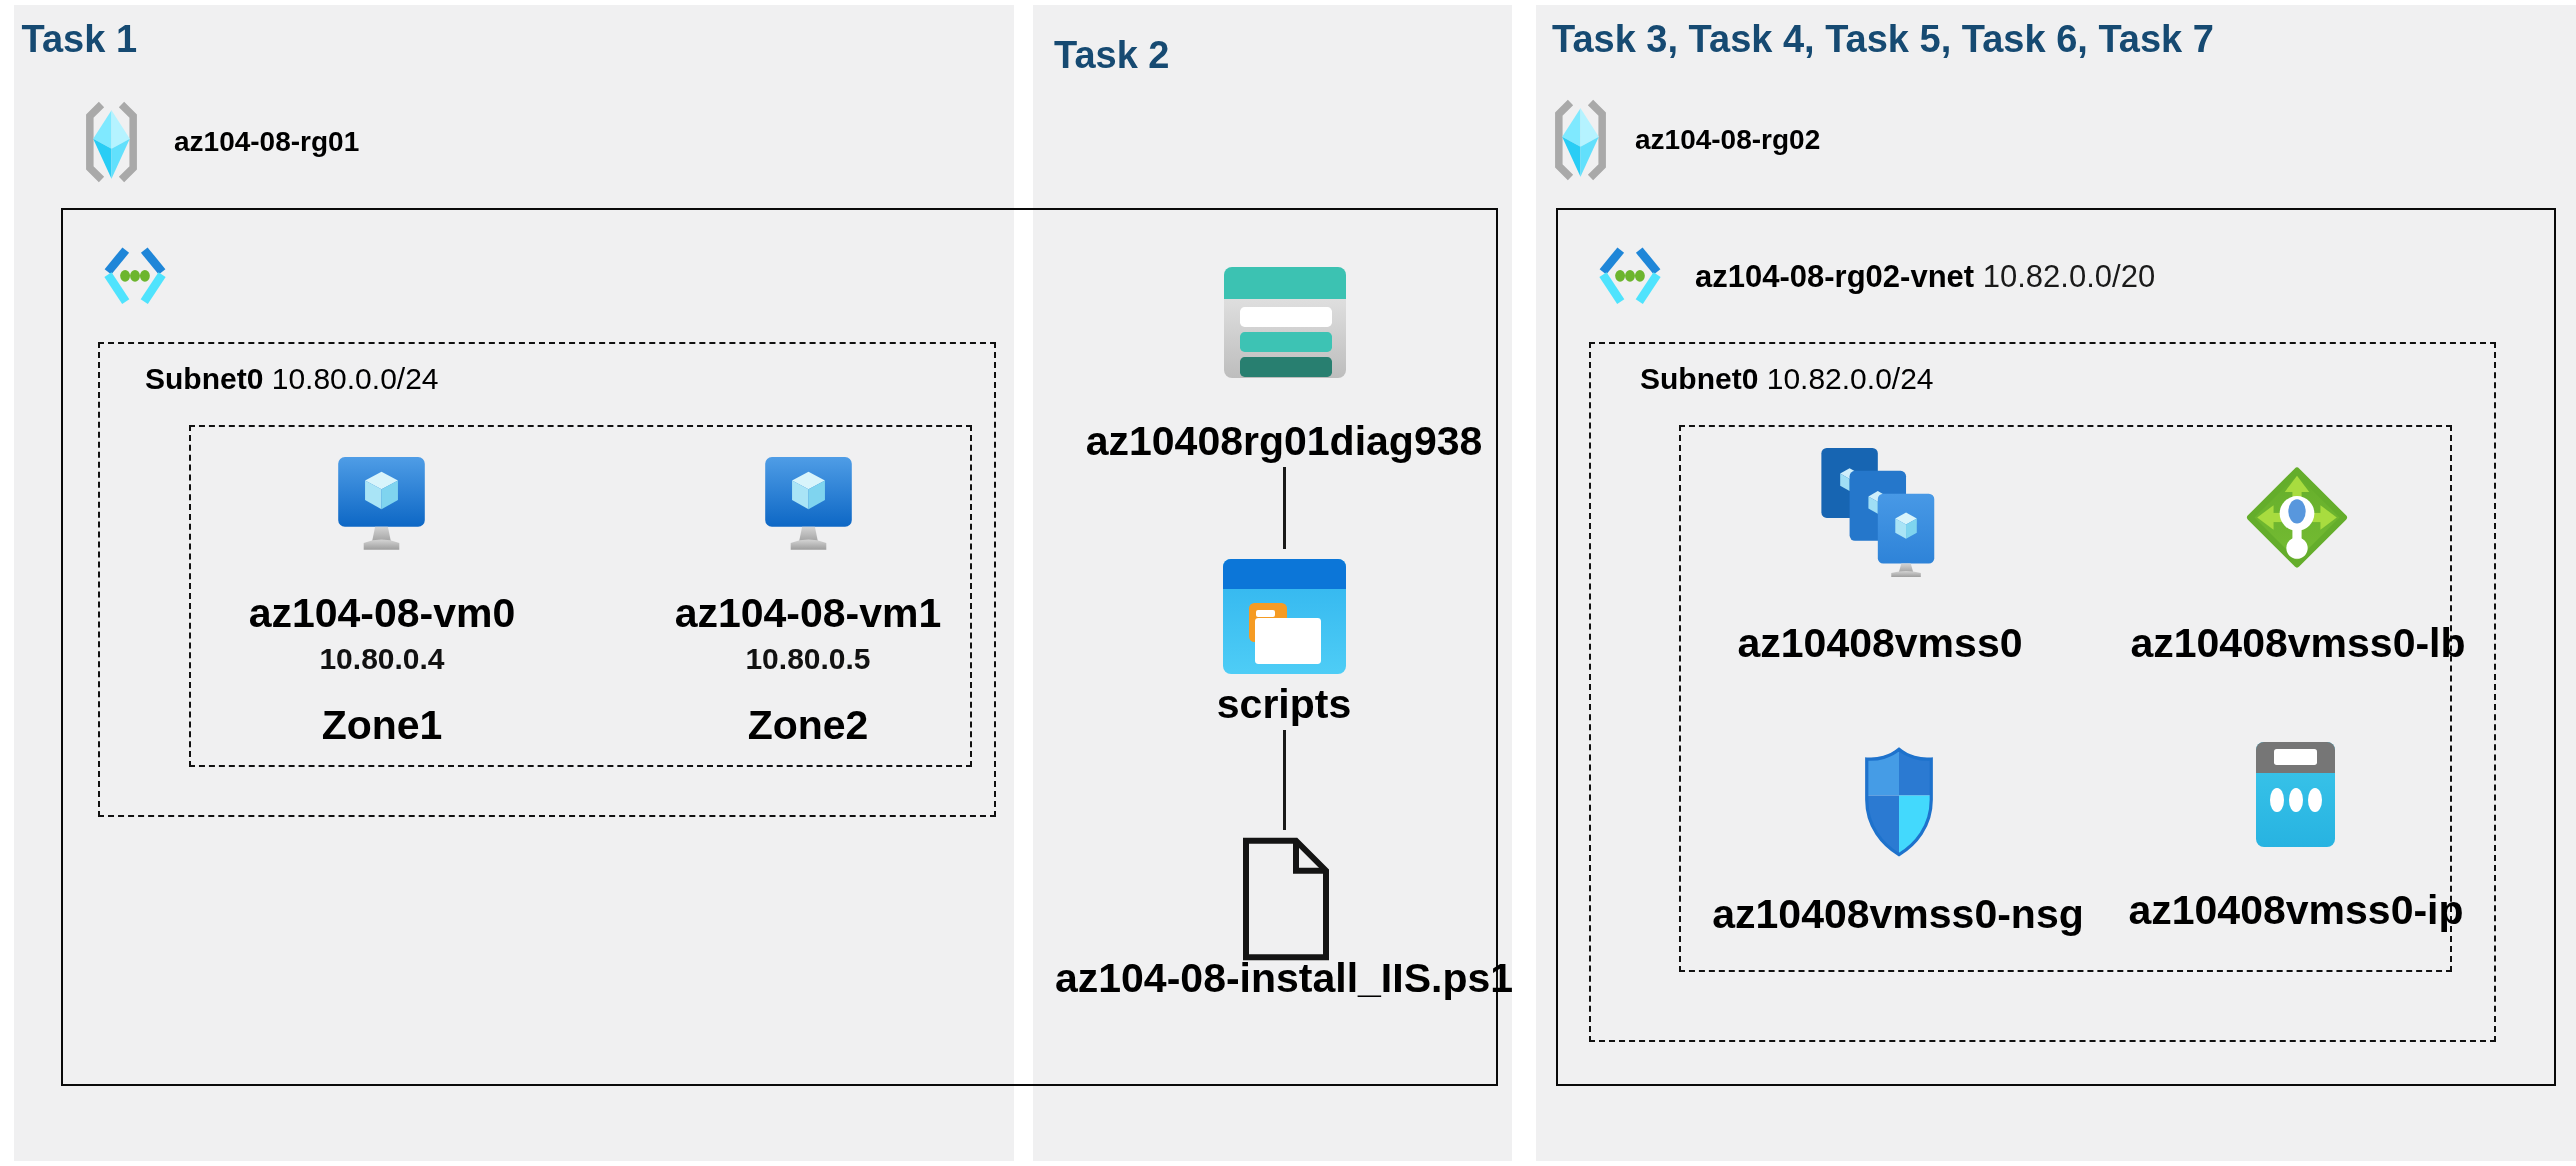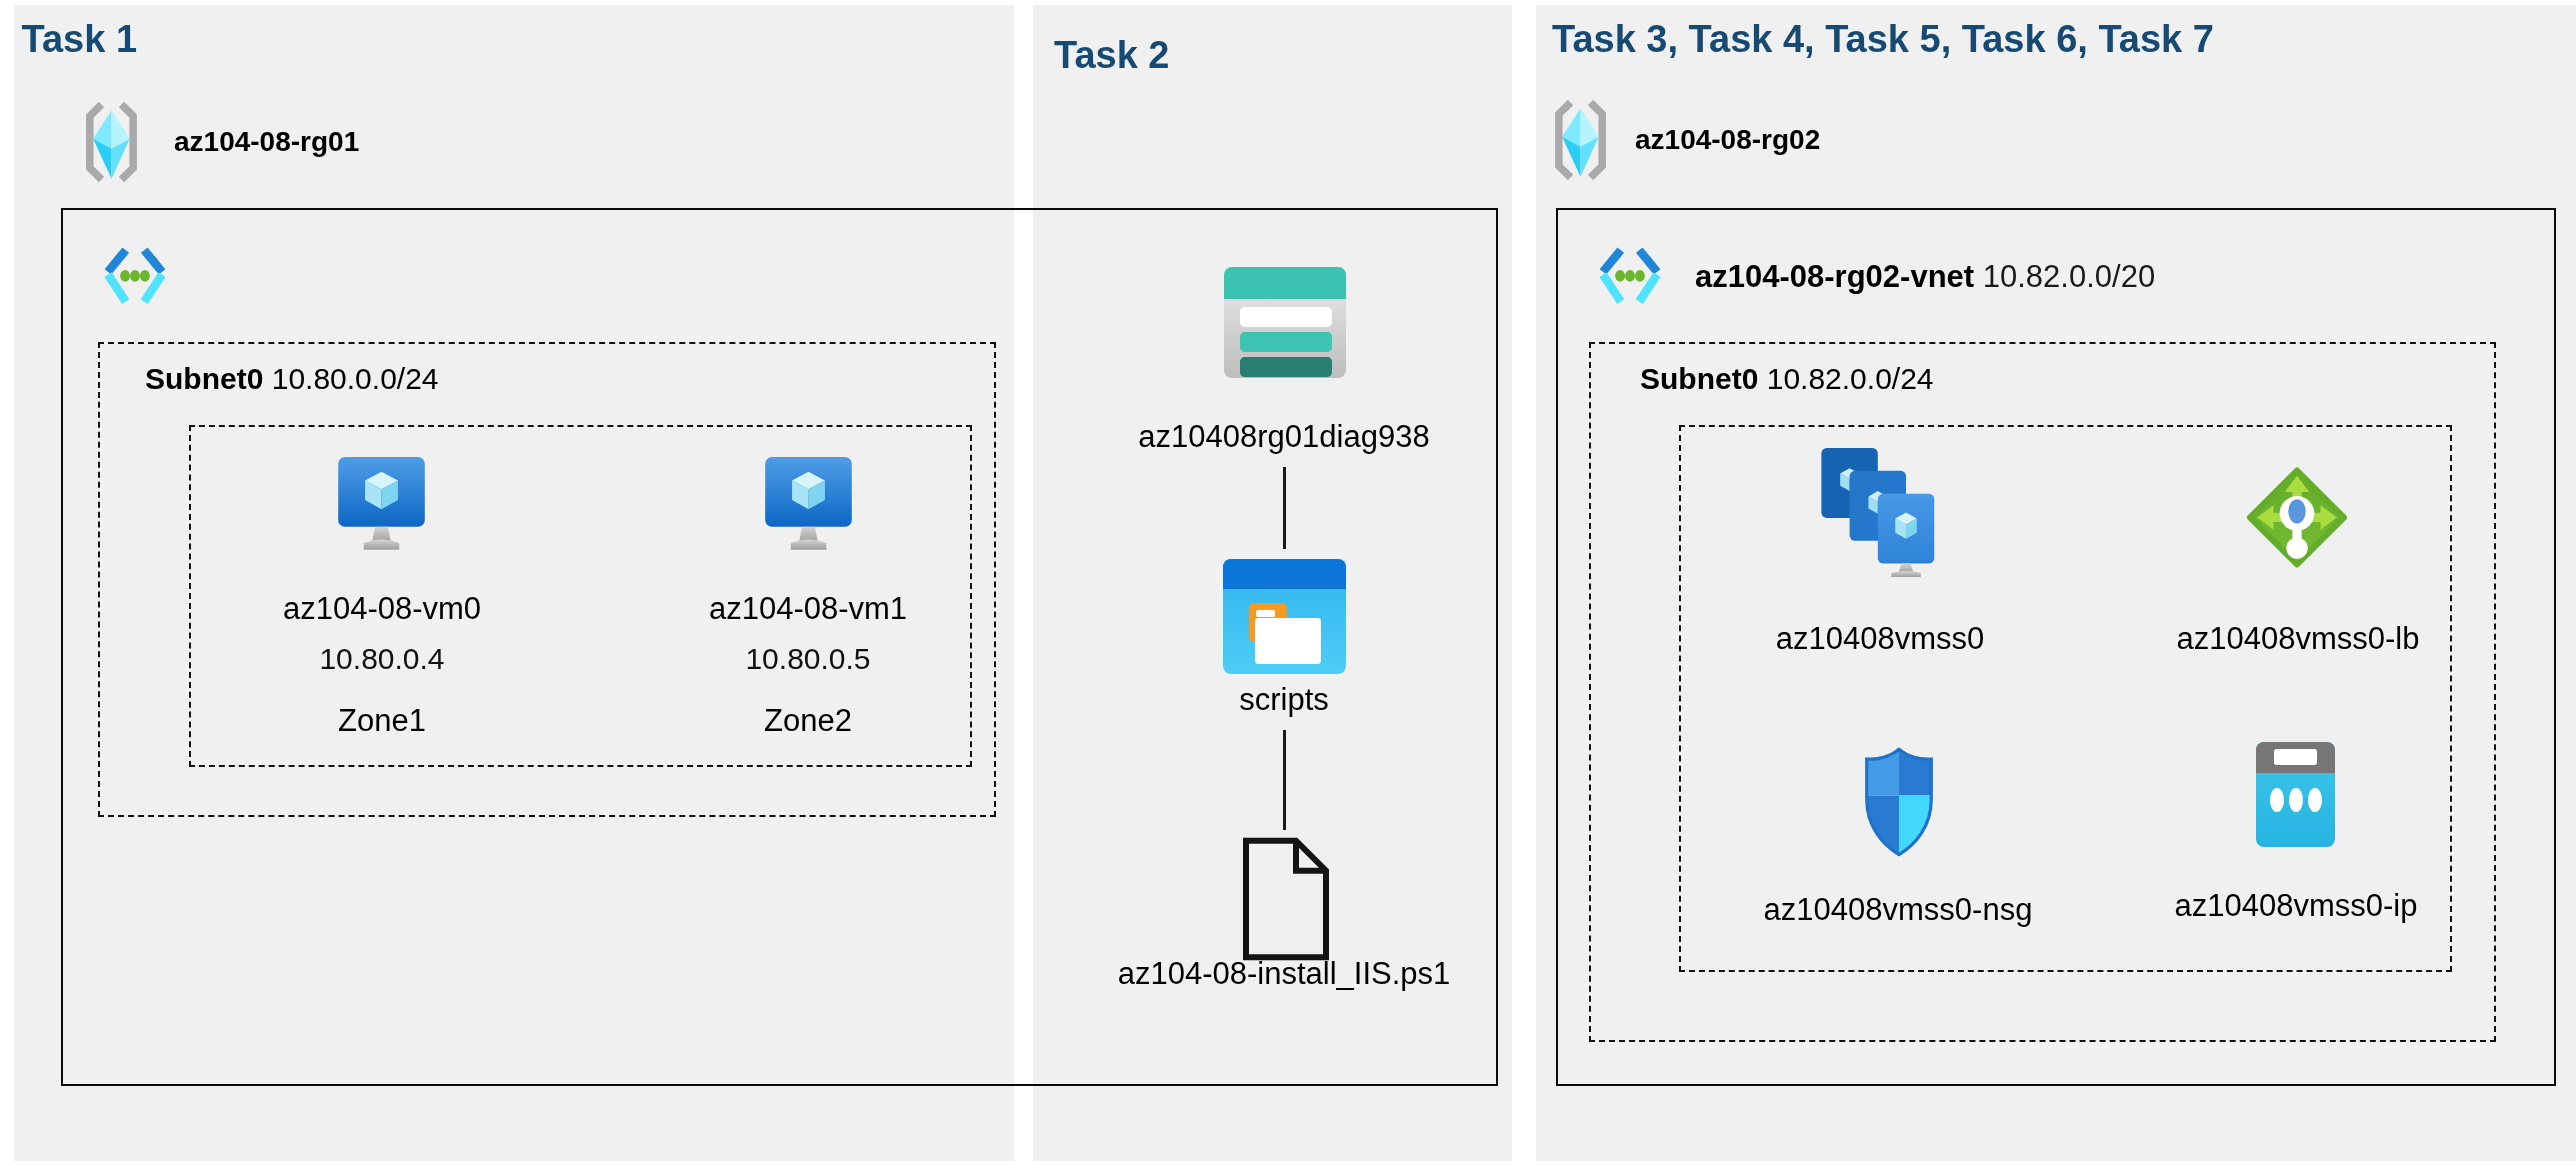--- a/index.html
+++ b/index.html
@@ -10,23 +10,23 @@
   #panel-task2{left:1033px;width:479px;}
   #panel-task3{left:1536px;width:1040px;}
   .task-title{position:absolute;font-size:38px;font-weight:bold;color:#164a72;line-height:1;}
   .solid-box{position:absolute;border:2.7px solid #0a0a0a;}
   .dashed-box{position:absolute;border:2.7px dashed #111;}
   .row{position:absolute;display:flex;align-items:center;}
   .res-label{font-size:28px;font-weight:bold;white-space:nowrap;}
   .net-label{font-size:31px;white-space:nowrap;}
   .net-label b{font-weight:bold;}
   .net-label .cidr{font-weight:normal;color:#1a1a1a;}
-  .center-label{position:absolute;transform:translateX(-50%);font-size:31px;font-weight:normal;
+  .center-label{position:absolute;transform:translateX(-50%);font-size:41px;font-weight:bold;
                 white-space:nowrap;line-height:1;}
-  .center-label.regular{font-weight:normal;font-size:30px;color:#111;}
+  .center-label.regular{font-weight:bold;font-size:30px;color:#111;}
   .subnet-label{position:absolute;font-size:30px;white-space:nowrap;line-height:1;}
   .subnet-label b{font-weight:bold;}
   .connector{position:absolute;width:2.7px;background:#1a1a1a;}
   .icon{position:absolute;}
   
   .storage-icon{width:122px;height:111px;border-radius:8px;overflow:hidden;
                 background:linear-gradient(#ececec,#bdbdbd);}
   .storage-band{position:absolute;left:0;top:0;width:100%;height:32px;background:#3cc2b2;}
   .storage-bar{position:absolute;left:15.5px;width:92px;height:20px;border-radius:4.7px;}
   

